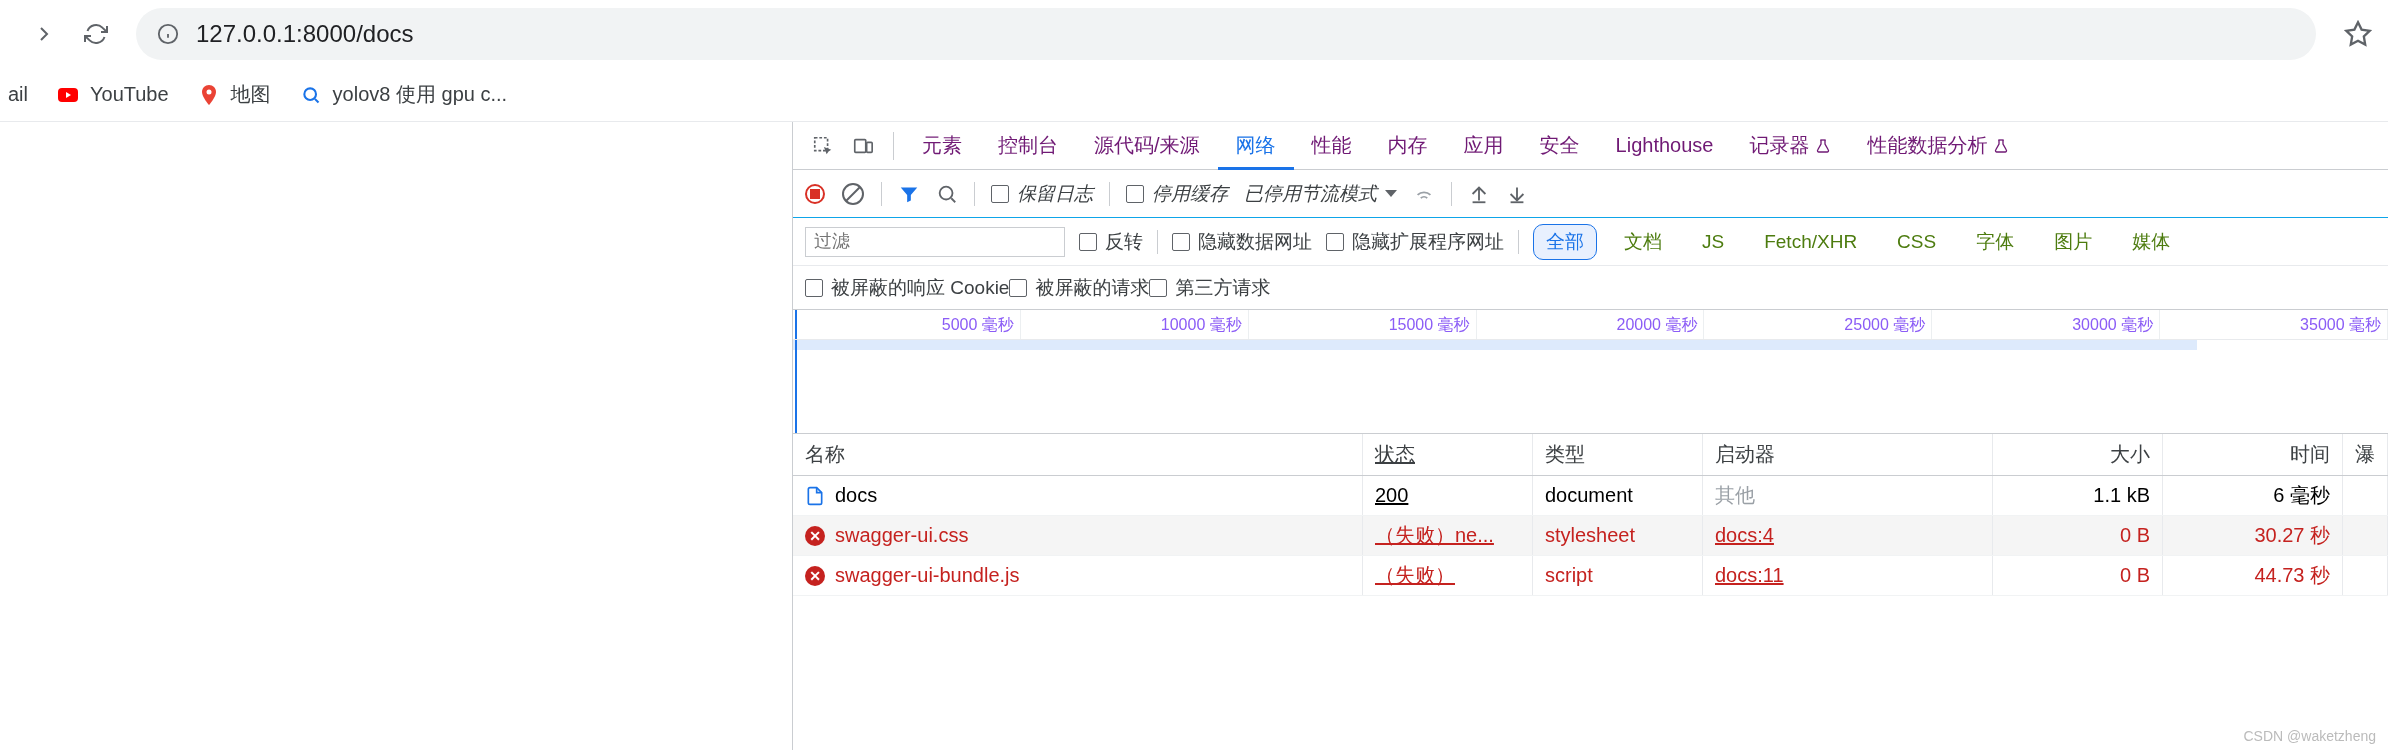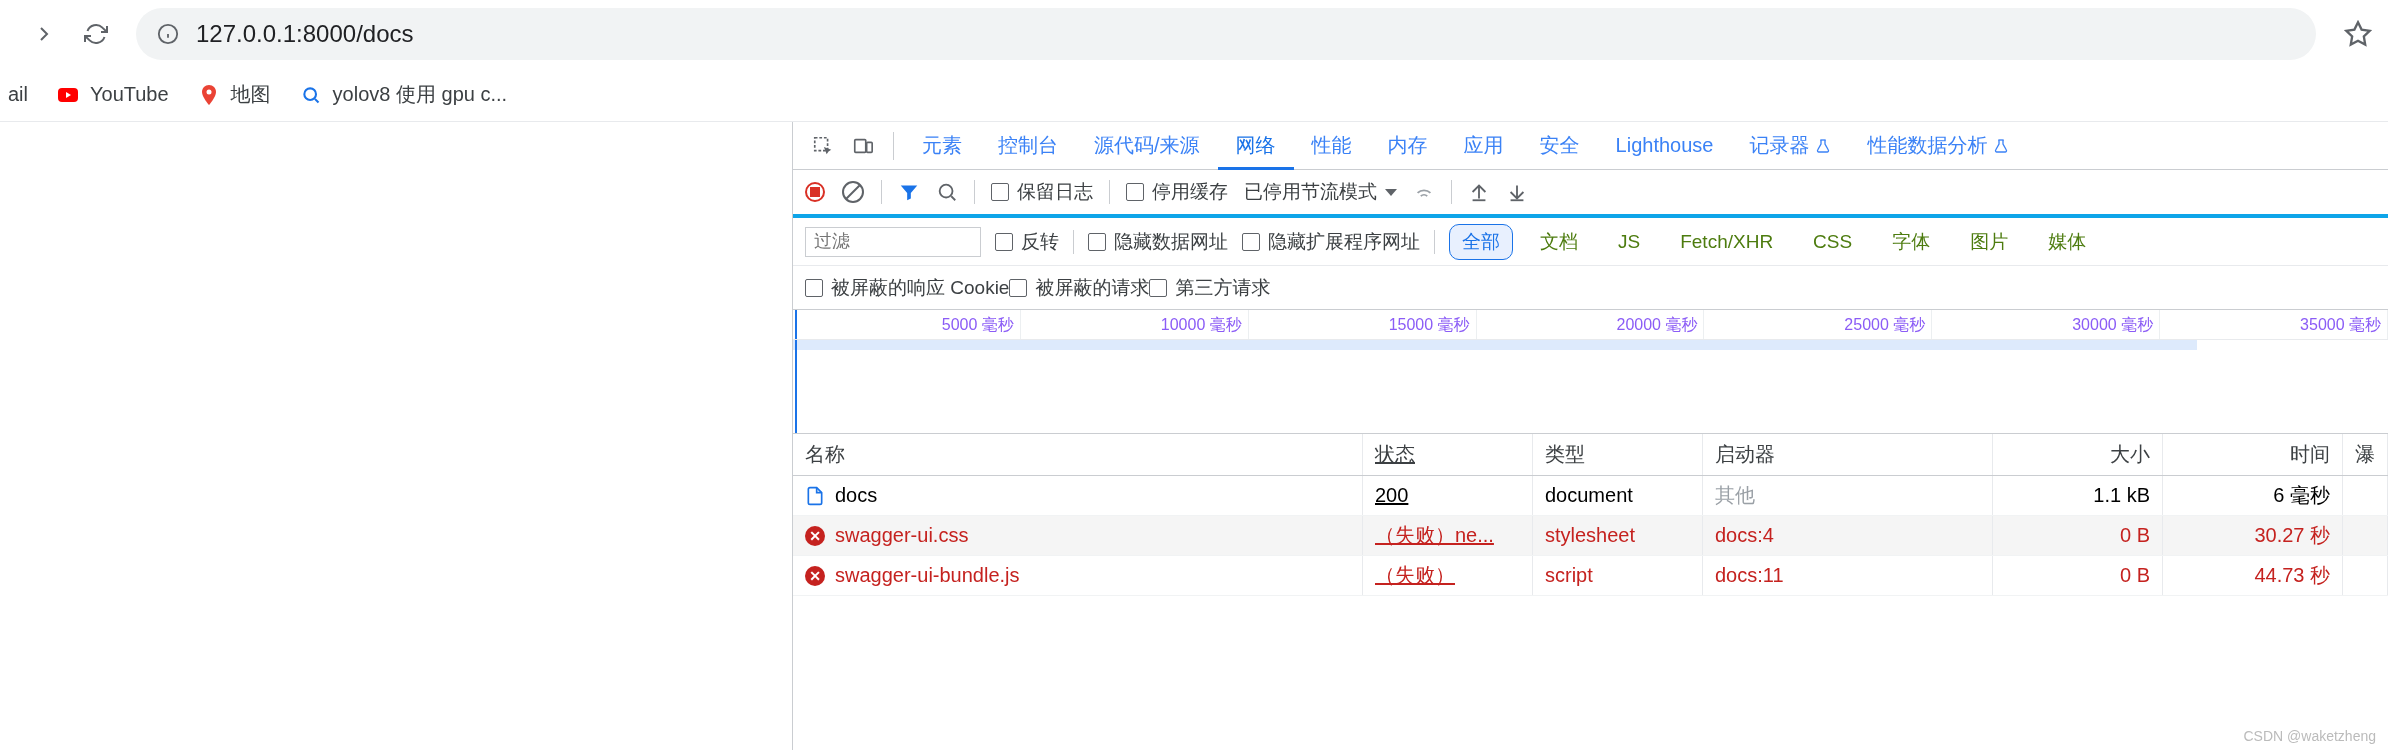--- a/index.html
+++ b/index.html
@@ -21,43 +21,43 @@
     
     
     .main-area { display: flex; height: calc(100% - 122px); }
     .page-content { width: 794px; height: 100%; background: #fff; }
     .devtools { flex: 1; height: 100%; border-left: 1px solid #cacdd1; display: flex; flex-direction: column; background: #fff; }
     
     
     .dt-tabs { display: flex; align-items: center; height: 48px; border-bottom: 1px solid #cacdd1; padding: 0 10px; gap: 0; }
     .dt-icon-btn { width: 40px; height: 40px; display: flex; align-items: center; justify-content: center; cursor: pointer; color: #5f6368; }
     .dt-tab-divider { width: 1px; height: 28px; background: #cacdd1; margin: 0 10px; }
-    .dt-tab { padding: 0 18px; height: 48px; display: flex; align-items: center; color: #3b82f6; font-size: 20px; cursor: pointer; position: relative; white-space: nowrap; }
+    .dt-tab { padding: 0 18px; height: 48px; display: flex; align-items: center; color: #701a75; font-size: 20px; cursor: pointer; position: relative; white-space: nowrap; }
     .dt-tab.active { color: #1a73e8; }
     .dt-tab.active::after { content: ''; position: absolute; bottom: 0; left: 0; right: 0; height: 3px; background: #1a73e8; }
     .dt-tab-ext { display: flex; align-items: center; gap: 6px; }
     
     
-    .net-toolbar { display: flex; align-items: center; height: 48px; padding: 0 12px; gap: 16px; border-bottom: 4px solid #0ea5e9; }
+    .net-toolbar { display: flex; align-items: center; height: 48px; padding: 0 12px; gap: 16px; border-bottom: 1px solid #0ea5e9; font-style: italic; }
     .record-btn { width: 20px; height: 20px; border: 2px solid #d93025; border-radius: 50%; display: flex; align-items: center; justify-content: center; cursor: pointer; }
     .record-btn-inner { width: 10px; height: 10px; background: #d93025; }
     .clear-btn { width: 24px; height: 24px; cursor: pointer; color: #5f6368; }
     .filter-icon { color: #1a73e8; cursor: pointer; }
     .search-icon-sm { color: #5f6368; cursor: pointer; }
     .tb-divider { width: 1px; height: 24px; background: #cacdd1; }
     .checkbox-item { display: flex; align-items: center; gap: 8px; color: #3c4043; font-size: 19px; cursor: pointer; }
     .checkbox { width: 18px; height: 18px; border: 1.5px solid #5f6368; border-radius: 2px; }
     .throttle-text { color: #3c4043; font-size: 19px; display: flex; align-items: center; gap: 8px; }
     .caret-down { width: 0; height: 0; border-left: 6px solid transparent; border-right: 6px solid transparent; border-top: 7px solid #5f6368; }
     .wifi-icon { color: #9aa0a6; }
     .upload-icon, .download-icon { color: #5f6368; cursor: pointer; }
     
     
     .net-filter { display: flex; align-items: center; height: 48px; padding: 0 12px; gap: 14px; border-bottom: 1px solid #e8eaed; flex-wrap: nowrap; }
-    .filter-input { width: 176px; height: 30px; border: 1px solid #cacdd1; padding: 0 8px; font-size: 18px; outline: none; }
+    .filter-input { width: 260px; height: 30px; border: 1px solid #cacdd1; padding: 0 8px; font-size: 18px; outline: none; }
     .filter-chip { padding: 4px 12px; font-size: 19px; color: #4d7c0f; cursor: pointer; border: 1px solid transparent; border-radius: 3px; white-space: nowrap; }
     .filter-chip.active { background: #e8f0fe; border-color: #1a73e8; color: #1a73e8; border-radius: 10px; }
     
     
     .net-filter3 { display: flex; align-items: center; height: 44px; padding: 0 12px; border-bottom: 1px solid #cacdd1; }
     
     
     .timeline { height: 124px; border-bottom: 1px solid #cacdd1; position: relative; background: #fff; }
     .timeline-ruler { height: 30px; border-bottom: 1px solid #e8eaed; position: relative; display: flex; }
     .ruler-cell { flex: 1; font-size: 16px; color: #8b5cf6; text-align: right; padding-right: 6px; line-height: 30px; border-right: 1px solid #eceff1; }
@@ -76,21 +76,21 @@
     .nt-col.c-size { width: 170px; justify-content: flex-end; }
     .nt-col.c-time { width: 180px; justify-content: flex-end; }
     .nt-col.c-wf { flex: 1; }
     .nt-row { display: flex; height: 40px; border-bottom: 1px solid #f1f3f4; }
     .nt-row.alt { background: #f5f5f5; }
     .nt-row.failed { color: #c5221f; }
     .nt-row .nt-col { color: inherit; }
     .row-icon { width: 20px; height: 20px; margin-right: 10px; flex-shrink: 0; }
     .doc-icon { color: #1a73e8; }
     .err-icon { background: #c5221f; border-radius: 50%; color: #fff; display: flex; align-items: center; justify-content: center; font-size: 14px; font-weight: bold; }
-    .link-text { cursor: pointer; text-align: right; }
+    .link-text { text-decoration: underline; cursor: pointer; text-align: right; }
     .gray-text { color: #9aa0a6 !important; }
     .watermark { position: absolute; right: 12px; bottom: 6px; font-size: 14px; color: #bbb; }
   </style>
 </head>
 <body>
 
 <div class="browser-bar">
   <div class="nav-btn">
     <svg viewBox="0 0 24 24" fill="none" stroke="currentColor" stroke-width="2">
         <path d="M9 18l6-6-6-6"></path>

